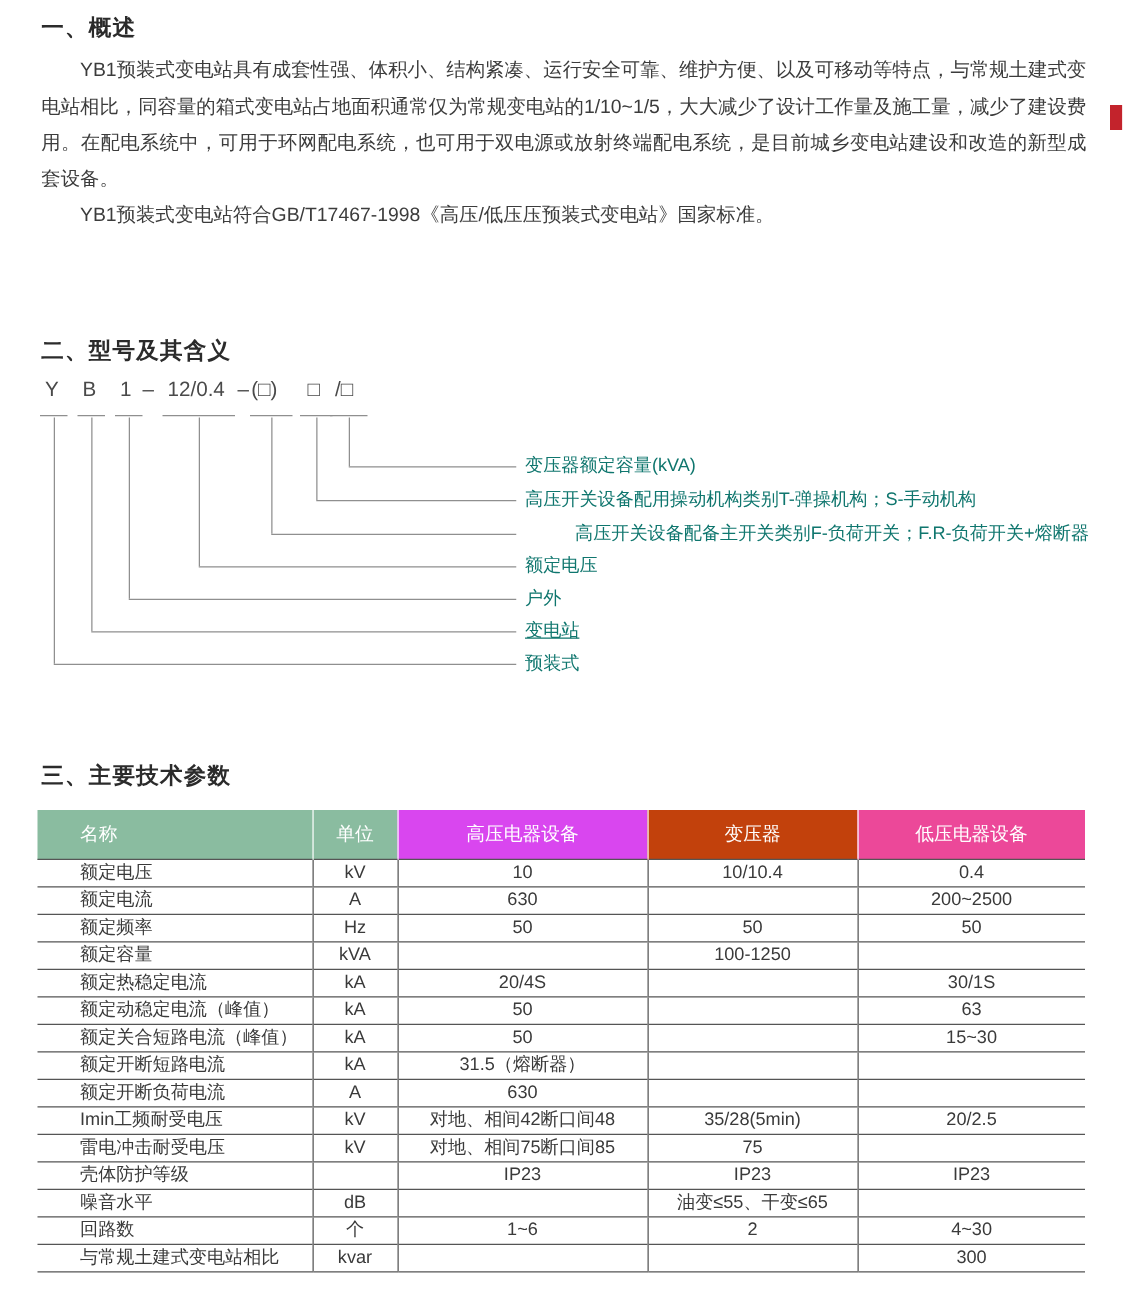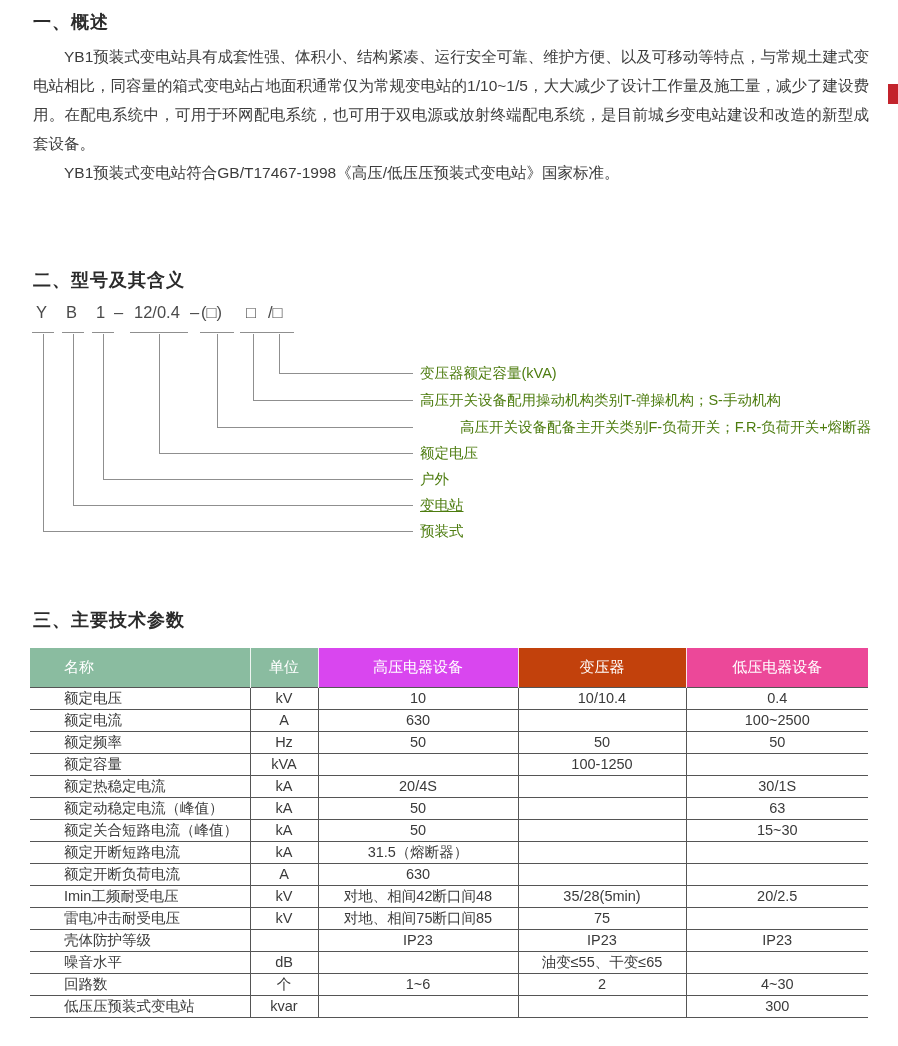--- a/index.html
+++ b/index.html
@@ -17,21 +17,21 @@
   .para-block{position:absolute;left:33px;top:42px;width:836px;}
   .para-block p{
     margin:0;text-indent:2em;text-align:justify;font-size:15.5px;
     line-height:29px;color:#3c3c3c;
   }
   .page-tab{position:absolute;right:0;top:84px;width:10px;height:20px;}
   
   .diagram{position:absolute;left:0;top:0;width:898px;height:1046px;pointer-events:none;}
   .model-token{position:absolute;top:303px;font-size:16.5px;color:#4a4a4a;white-space:pre;}
   .dline{position:absolute;background:#8f8f8f;}
-  .callout-label{position:absolute;font-size:14.5px;color:#4d7c0f;white-space:nowrap;line-height:18px;}
+  .callout-label{position:absolute;font-size:14.5px;color:#0f766e;white-space:nowrap;line-height:18px;}
   
   .params-table{
     position:absolute;left:30px;top:648px;width:838px;border-collapse:collapse;
     table-layout:fixed;font-size:14.5px;color:#3a3a3a;
   }
   .params-table th{
     height:37px;color:#ffffff;font-weight:normal;font-size:15px;
     text-align:center;border-left:1px solid rgba(255,255,255,.85);
   }
   .params-table th:first-child{border-left:none;text-align:left;padding-left:34px;}
@@ -123,21 +123,21 @@
           <td>kV</td>
           <td>10</td>
           <td>10/10.4</td>
           <td>0.4</td>
         </tr>
         <tr>
           <td>额定电流</td>
           <td>A</td>
           <td>630</td>
           <td></td>
-          <td>100~2500</td>
+          <td>200~2500</td>
         </tr>
         <tr>
           <td>额定频率</td>
           <td>Hz</td>
           <td>50</td>
           <td>50</td>
           <td>50</td>
         </tr>
         <tr>
           <td>额定容量</td>
@@ -210,21 +210,21 @@
           <td></td>
         </tr>
         <tr>
           <td>回路数</td>
           <td>个</td>
           <td>1~6</td>
           <td>2</td>
           <td>4~30</td>
         </tr>
         <tr>
-          <td>低压压预装式变电站</td>
+          <td>与常规土建式变电站相比</td>
           <td>kvar</td>
           <td></td>
           <td></td>
           <td>300</td>
         </tr>
       </tbody>
   </table>
 
 </div>
 

